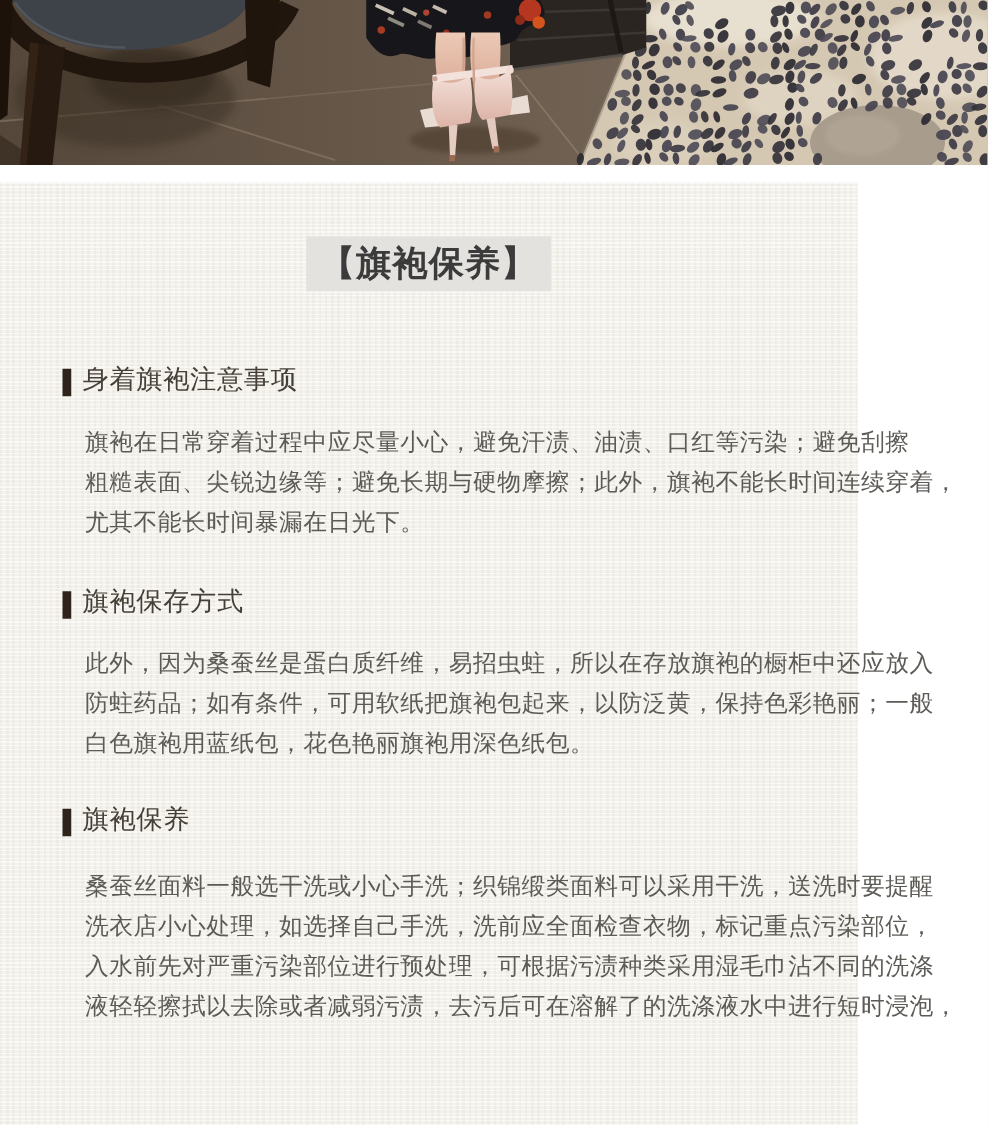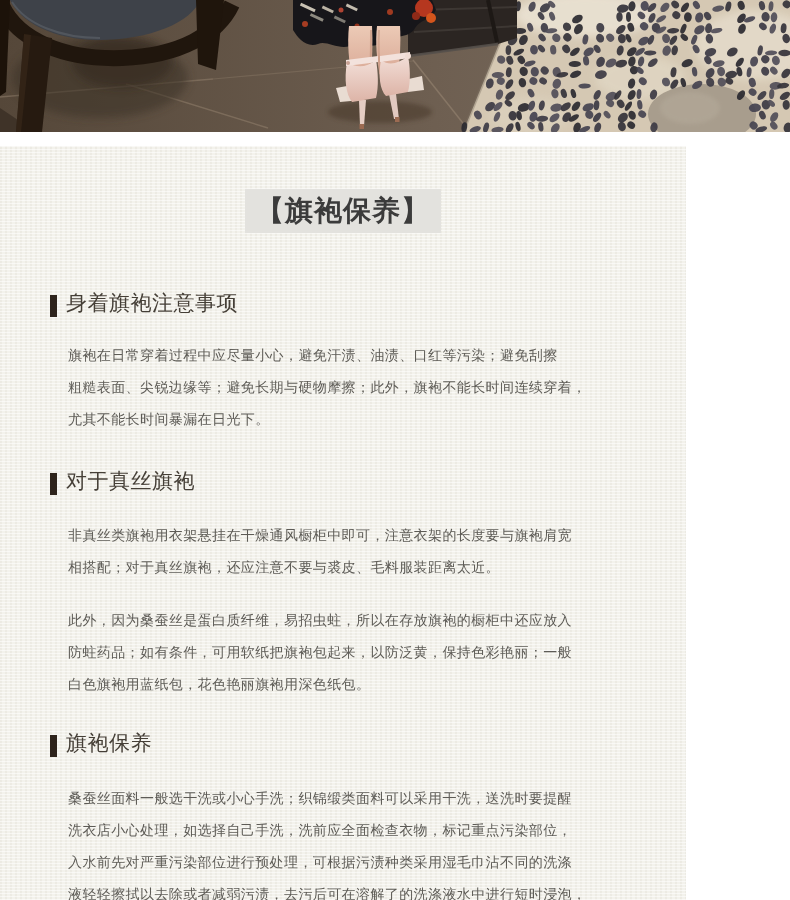--- a/index.html
+++ b/index.html
@@ -31,21 +31,21 @@
   }
   .heading-bar{width:7px;height:22px;background:#2e241c;margin-right:9px;}
   .heading-text{font-size:21px;color:#453f37;letter-spacing:.5px;}
 
   .h1{margin-top:58px;}
   .h2{margin-top:34px;}
   .h3{margin-top:31px;}
 
   .para{
     margin-left:68px;width:706px;
-    font-size:14px;line-height:32px;color:#5d5b56;
+    font-size:19px;line-height:32px;color:#5d5b56;
     letter-spacing:.4px;
   }
   .p1{margin-top:22px;}
   .p2{margin-top:24px;}
   .p3{margin-top:21px;}
   .p4{margin-top:25px;}
 </style>
 </head>
 <body>
 
@@ -392,23 +392,22 @@
     <div class="section-heading h1">
       <span class="heading-bar"></span>
       <span class="heading-text">身着旗袍注意事项</span>
     </div>
     <div class="para p1">旗袍在日常穿着过程中应尽量小心，避免汗渍、油渍、口红等污染；避免刮擦<br>粗糙表面、尖锐边缘等；避免长期与硬物摩擦；此外，旗袍不能长时间连续穿着，<br>尤其不能长时间暴漏在日光下。</div>
   </div>
 
   <div>
     <div class="section-heading h2">
       <span class="heading-bar"></span>
-      <span class="heading-text">对于真丝旗袍</span>
+      <span class="heading-text">旗袍保存方式</span>
     </div>
-    <div class="para p2">非真丝类旗袍用衣架悬挂在干燥通风橱柜中即可，注意衣架的长度要与旗袍肩宽<br>相搭配；对于真丝旗袍，还应注意不要与裘皮、毛料服装距离太近。</div>
     <div class="para p3">此外，因为桑蚕丝是蛋白质纤维，易招虫蛀，所以在存放旗袍的橱柜中还应放入<br>防蛀药品；如有条件，可用软纸把旗袍包起来，以防泛黄，保持色彩艳丽；一般<br>白色旗袍用蓝纸包，花色艳丽旗袍用深色纸包。</div>
   </div>
 
   <div>
     <div class="section-heading h3">
       <span class="heading-bar"></span>
       <span class="heading-text">旗袍保养</span>
     </div>
     <div class="para p4">桑蚕丝面料一般选干洗或小心手洗；织锦缎类面料可以采用干洗，送洗时要提醒<br>洗衣店小心处理，如选择自己手洗，洗前应全面检查衣物，标记重点污染部位，<br>入水前先对严重污染部位进行预处理，可根据污渍种类采用湿毛巾沾不同的洗涤<br>液轻轻擦拭以去除或者减弱污渍，去污后可在溶解了的洗涤液水中进行短时浸泡，</div>
   </div>

